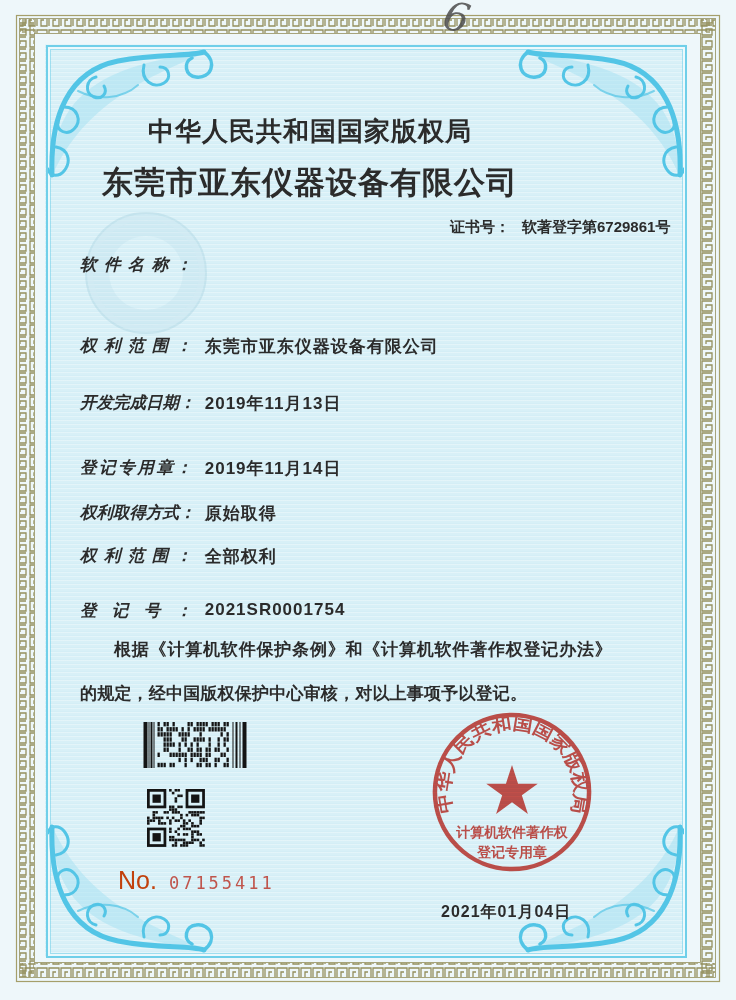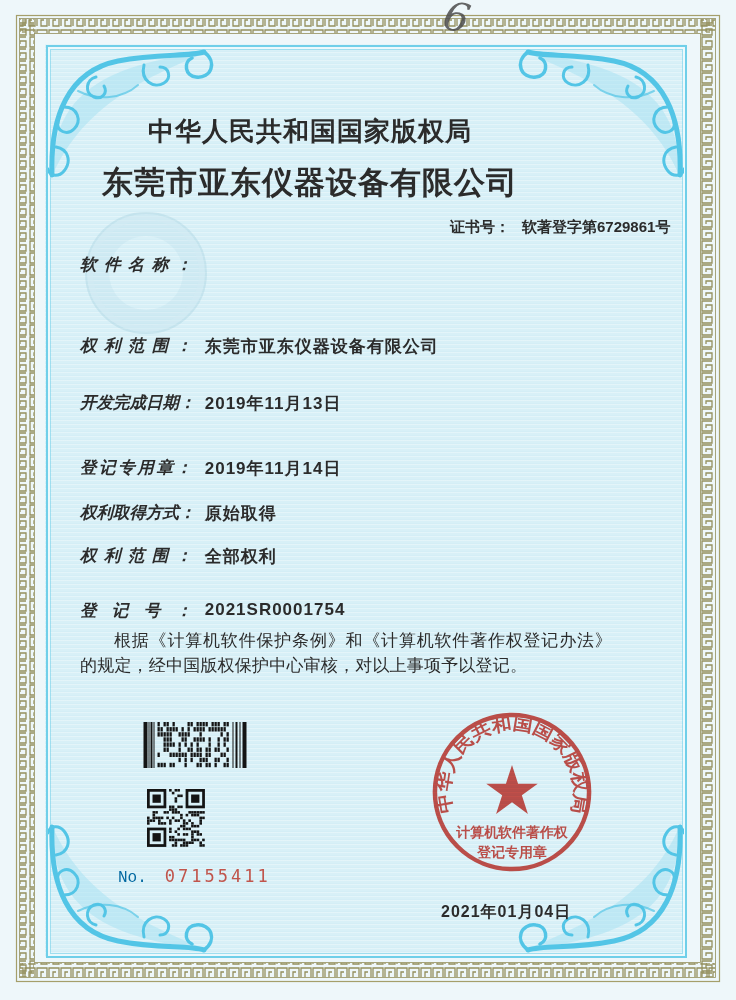--- a/index.html
+++ b/index.html
@@ -23,27 +23,27 @@
   .header{position:absolute;left:55px;top:0;width:510px;text-align:center;z-index:4;}
   .authority{position:absolute;left:0;top:114px;width:510px;font-size:26px;font-weight:bold;letter-spacing:1px;}
   .cert-title{position:absolute;left:0;top:162px;width:510px;font-size:31px;font-weight:bold;letter-spacing:1px;}
   .certno{position:absolute;left:450px;top:218px;z-index:4;font-size:15px;font-weight:bold;white-space:nowrap;}
   .certno .lbl{margin-right:12px;}
   .field{position:absolute;left:80px;z-index:4;font-size:17px;white-space:nowrap;}
   .field .flabel{display:inline-block;width:112px;font-weight:bold;font-size:16.5px;
     text-align:justify;text-align-last:justify;vertical-align:top;font-style:italic;}
   .field .fvalue{display:inline-block;margin-left:8px;font-weight:600;letter-spacing:1px;vertical-align:top;}
   .field .fvalue .l2{margin-top:6px;}
-  .paragraph{position:absolute;left:80px;top:628px;width:532px;z-index:4;font-size:17px;font-weight:400;
-    line-height:25px;text-indent:2em;text-align:justify;letter-spacing:.2px;}
+  .paragraph{position:absolute;left:80px;top:628px;width:532px;z-index:4;font-size:17px;font-weight:700;
+    line-height:44px;text-indent:2em;text-align:justify;letter-spacing:.2px;}
   .barcode{position:absolute;left:142px;top:722px;z-index:4;}
   .qrcode{position:absolute;left:147px;top:789px;z-index:4;}
   .serial{position:absolute;left:118px;top:866px;z-index:4;white-space:nowrap;}
-  .serial .no{font-family:Liberation Mono, monospace;font-size:16px;color:#0369a1;}
-  .serial .num{font-family:"DejaVu Sans Mono",monospace;font-size:17px;letter-spacing:3px;color:#c0554c;margin-left:18px;}
+  .serial .no{font-family:Liberation Sans, sans-serif;font-size:25px;color:#c2410c;}
+  .serial .num{font-family:"DejaVu Sans Mono",monospace;font-size:17px;letter-spacing:3px;color:#c0554c;margin-left:12px;}
   .issue-date{position:absolute;left:441px;top:902px;z-index:4;font-size:16px;font-weight:bold;letter-spacing:1px;}
   .seal{position:absolute;left:430px;top:710px;width:164px;height:164px;z-index:5;
     opacity:.93;mix-blend-mode:multiply;}
 </style>
 </head>
 <body>
 
 <div class="certificate">
 
   <div class="inner-area"></div>

